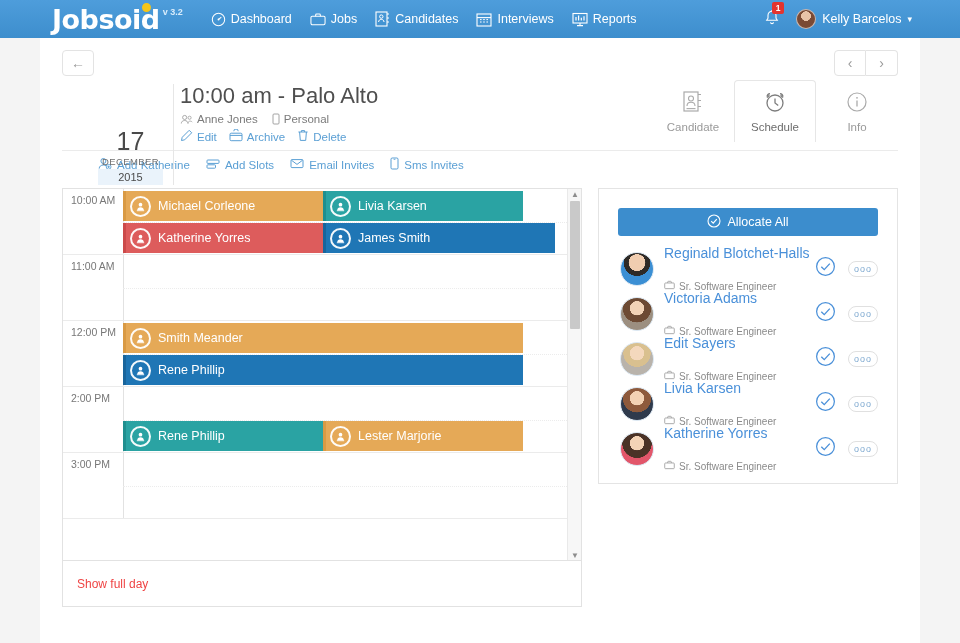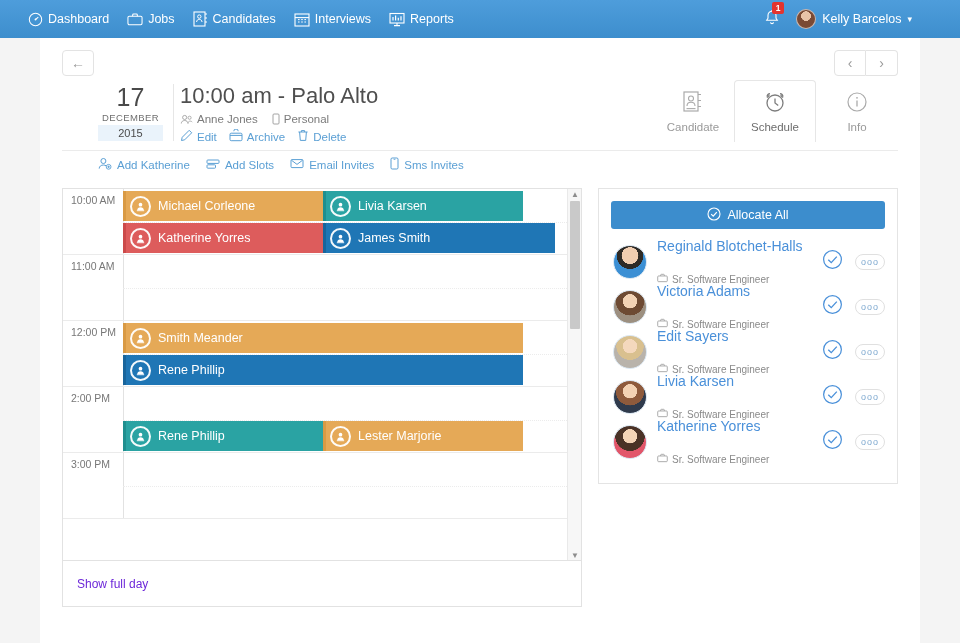--- a/index.html
+++ b/index.html
@@ -77,21 +77,21 @@
   .pager .btn-box:first-child { border-radius: 4px 0 0 4px; }
   .pager .btn-box:last-child { border-radius: 0 4px 4px 0; border-left: none; }
   .arrow-ico { color: #9a9a9a; font-size: 14px; line-height: 1; }
 
   
   .hdr { position: relative; padding: 0 22px; height: 66px; }
   .datebox {
     position: absolute; left: 58px; top: 0; width: 76px; text-align: center;
     border-right: 1px solid #e6e6e6; padding-right: 10px;
   }
-  .date-day { font-size: 25px; color: #4a4a4a; line-height: 27px; }
+  .date-day { font-size: 25px; color: #4a4a4a; line-height: 27px; margin-top: 44px; }
   .date-mon { font-size: 9.5px; color: #6f6f6f; letter-spacing: .4px; line-height: 14px; }
   .date-yr  { font-size: 11px; color: #4a4a4a; background: #eaf3fb; line-height: 16px; display: block; }
 
   .meeting { position: absolute; left: 140px; top: -4px; }
   .meeting-title { font-size: 22px; color: #4f4f4f; font-weight: normal; line-height: 32px; white-space: nowrap; }
   .meeting-sub { display: flex; align-items: center; gap: 14px; font-size: 11.5px; color: #7b7b7b; margin-top: 1px; }
   .meeting-sub span, .meeting-acts a { display: flex; align-items: center; gap: 4px; }
   .meeting-acts { display: flex; align-items: center; gap: 12px; font-size: 11.5px; margin-top: 4px; }
   .meeting-acts a { color: #5a9fd4; text-decoration: none; cursor: pointer; }
 
@@ -157,24 +157,24 @@
     position: absolute; left: 0; width: 14px; height: 12px;
     color: #8d8d8d; font-size: 8px; text-align: center; line-height: 12px;
   }
   .sb-up { top: 0; }
   .sb-down { bottom: 0; }
 
   .fullday {
     height: 46px; border: 1px solid #e2e2e2; border-top: none;
     display: flex; align-items: center; padding-left: 14px;
   }
-  .fullday a { color: #6d28d9; font-size: 12px; text-decoration: none; cursor: pointer; }
-
-  
-  .panel { width: 304px; border: 1px solid #e4e4e4; background: #fff; padding: 12px; height: 296px; }
+  .fullday a { color: #ef4444; font-size: 12px; text-decoration: none; cursor: pointer; }
+
+  
+  .panel { width: 304px; border: 1px solid #e4e4e4; background: #fff; padding: 19px; height: 296px; }
   .allocate-btn {
     height: 28px; background: #3c8dcd; border-radius: 3px; color: #fff;
     font-size: 12.5px; display: flex; align-items: center; justify-content: center;
     gap: 6px; cursor: pointer;
   }
   .cand-list { margin-top: 10px; }
   .cand {
     display: flex; align-items: center; height: 45px; padding-left: 2px;
   }
   .cand-av { width: 34px; height: 34px; border-radius: 50%; border: 1px solid #dbe7f2; overflow: hidden; flex: none; margin-right: 10px; }
@@ -185,20 +185,25 @@
   .cand-more {
     width: 30px; height: 16px; border: 1px solid #e0e0e0; border-radius: 8px;
     display: flex; align-items: center; justify-content: center;
     color: #7fa9d0; font-size: 9px; letter-spacing: 1px; cursor: pointer; flex: none;
   }
 </style>
 </head>
 <body>
 
 <div class="navbar">
+  <div class="brand">
+    <span class="brand-name">Jobsoid</span>
+    <span class="brand-dot"></span>
+    <span class="brand-ver">v 3.2</span>
+  </div>
 
   <div class="nav-links">
     <div class="nav-item">
       <span>
         <svg width="15" height="15" viewBox="0 0 16 16">
             <circle cx="8" cy="8" r="6.6" fill="none" stroke="#fff" stroke-width="1.1"></circle>
             <path d="M8 8 L11 5.4" stroke="#fff" stroke-width="1.1" fill="none"></path>
             <circle cx="8" cy="8" r="1" fill="#fff"></circle>
           </svg>
       </span>

